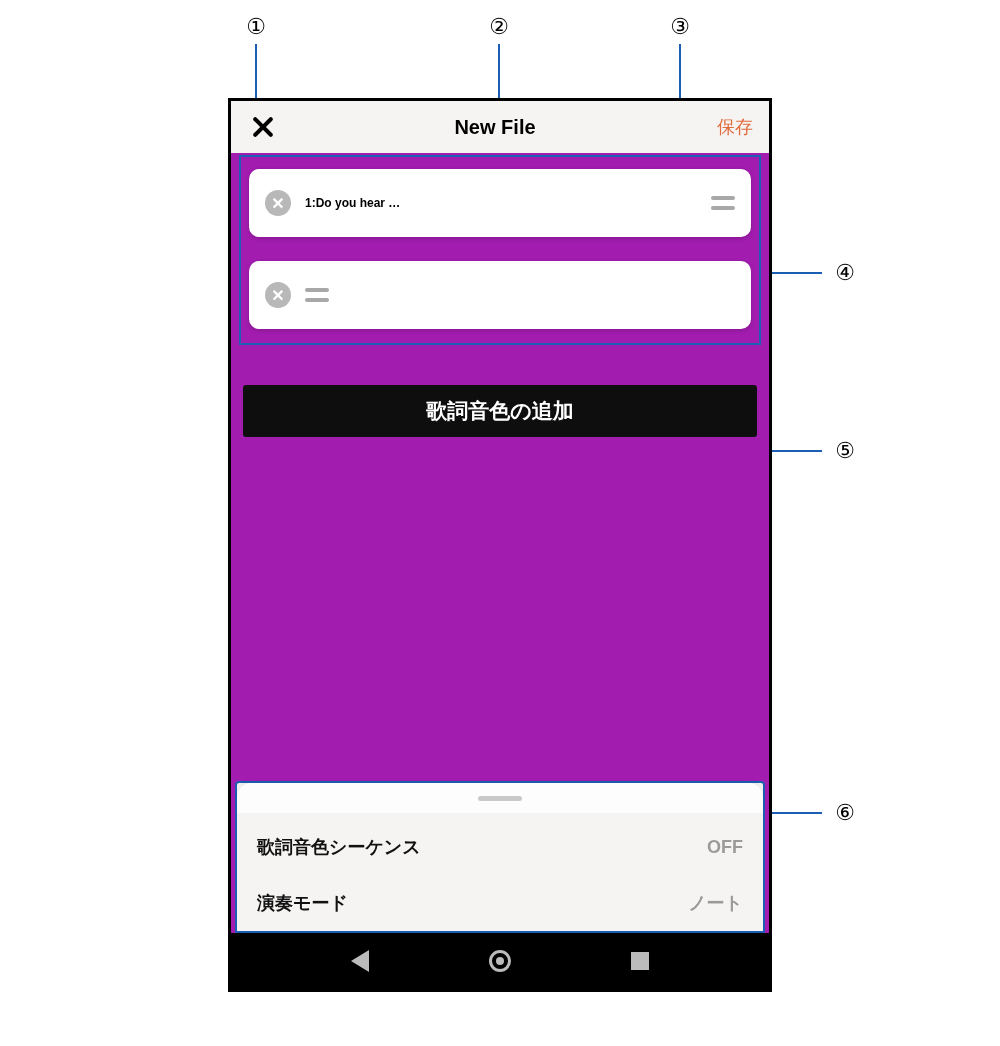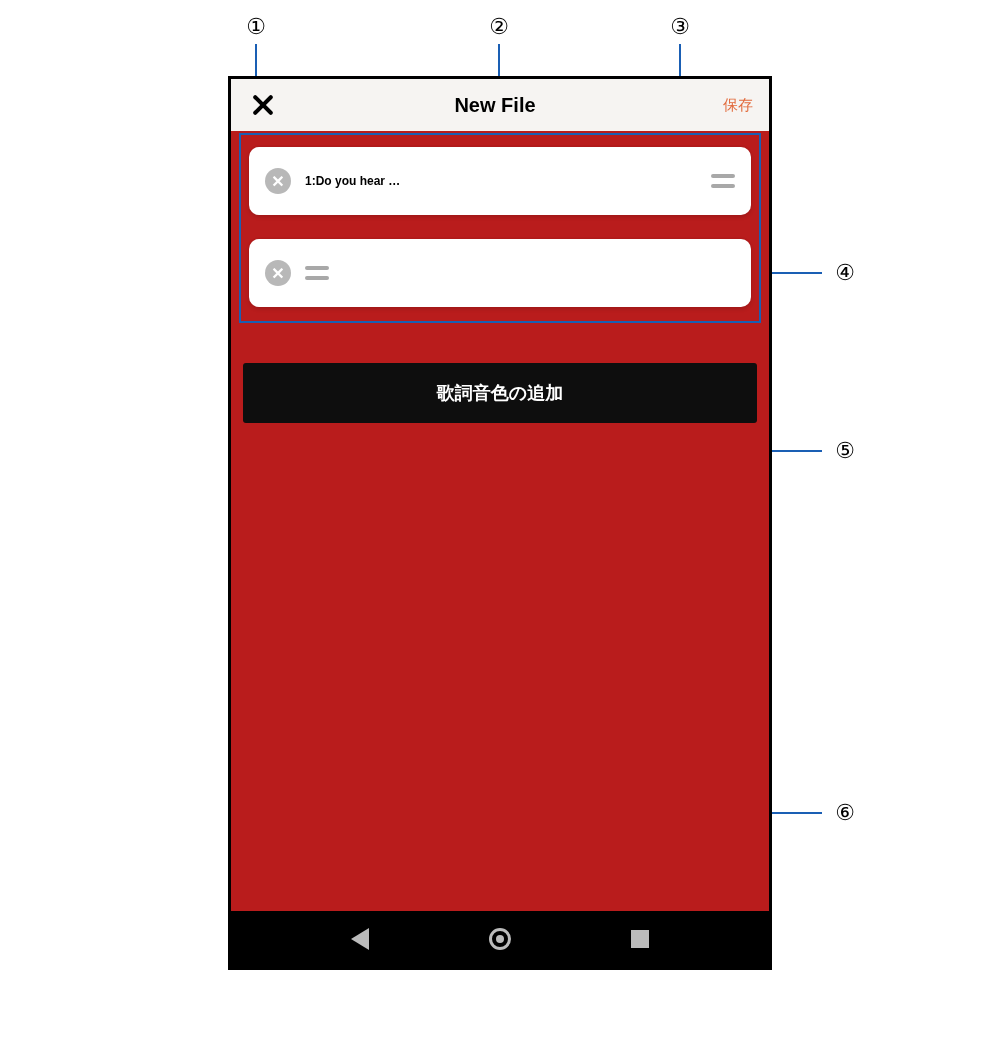--- a/index.html
+++ b/index.html
@@ -6,25 +6,25 @@
   body {
     width: 1000px;
     height: 1046px;
     background: #ffffff;
     font-family: -apple-system, "Hiragino Sans", "Yu Gothic", Arial, sans-serif;
     position: relative;
   }
   .device-frame {
     position: absolute;
     left: 228px;
-    top: 76px;
+    top: 98px;
     width: 544px;
     height: 894px;
     border: 3px solid #000;
-    background: #b91c1c;
+    background: #a21caf;
     display: flex;
     flex-direction: column;
   }
   
   .header {
     height: 52px;
     display: flex;
     align-items: center;
     padding: 0 16px;
     background: #f6f4f2;
@@ -45,21 +45,21 @@
   .close-x::before { transform: rotate(45deg); }
   .close-x::after  { transform: rotate(-45deg); }
   .header-title {
     flex:1;
     text-align:center;
     font-weight:700;
     font-size:20px;
     color:#000;
   }
   .save-btn {
-    font-size:15px;
+    font-size:18px;
     color:#e26b3d;
     font-weight:500;
     cursor:pointer;
     min-width:40px;
     text-align:right;
   }
   
   .tone-section {
     margin: 2px 8px 0 8px;
     border: 2px solid #1a5fb4;
@@ -105,26 +105,26 @@
   .drag-handle div {
     height:4px;
     background:#a8a8a8;
     border-radius:2px;
   }
   
   .add-btn {
     margin: 40px 12px 0 12px;
     background:#0e0e0e;
     color:#fff;
-    height:60px;
+    height:52px;
     border-radius:3px;
     display:flex;
     align-items:center;
     justify-content:center;
-    font-size:18px;
+    font-size:21px;
     font-weight:700;
     cursor:pointer;
   }
   
   .spacer { flex:1; }
   
   .settings-section {
     margin: 0 4px 0 4px;
     border: 2px solid #1a5fb4;
     background:#f6f4f2;
@@ -245,20 +245,33 @@
           <div></div>
           <div></div>
         </div>
     </div>
   </div>
 
   <div class="add-btn">歌詞音色の追加</div>
 
   <div class="spacer"></div>
 
+  <div class="settings-section">
+    <div class="sheet-handle-row">
+      <div class="sheet-handle"></div>
+    </div>
+    <div class="setting-row">
+      <span class="label">歌詞音色シーケンス</span>
+      <span class="value">OFF</span>
+    </div>
+    <div class="setting-row">
+      <span class="label">演奏モード</span>
+      <span class="value">ノート</span>
+    </div>
+  </div>
 
   <div class="android-nav">
     <div class="nav-back"></div>
     <div class="nav-home"></div>
     <div class="nav-recent"></div>
   </div>
 
 </div>
 
 </body></html>

